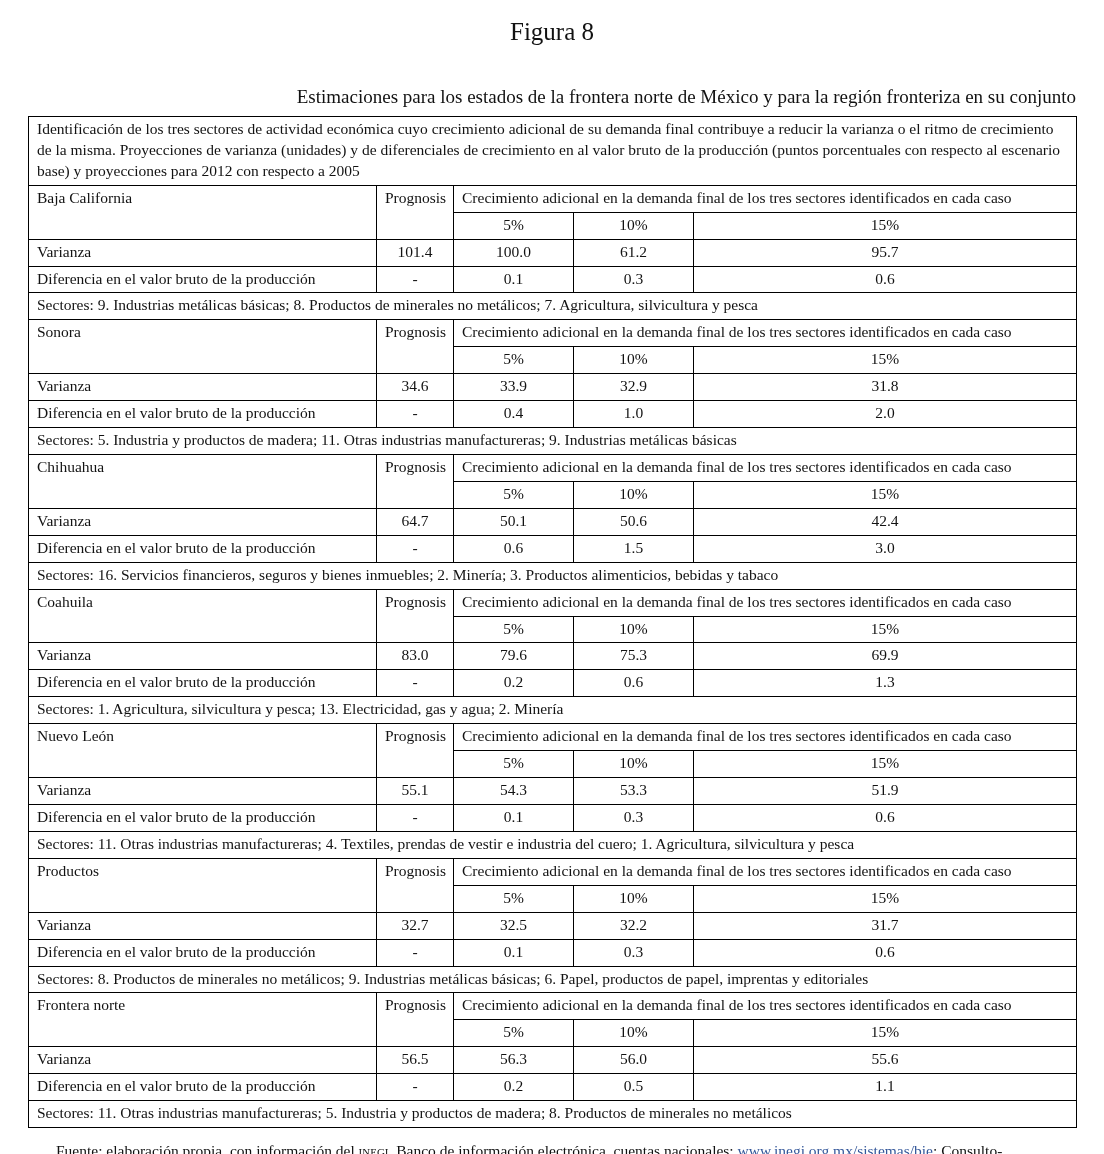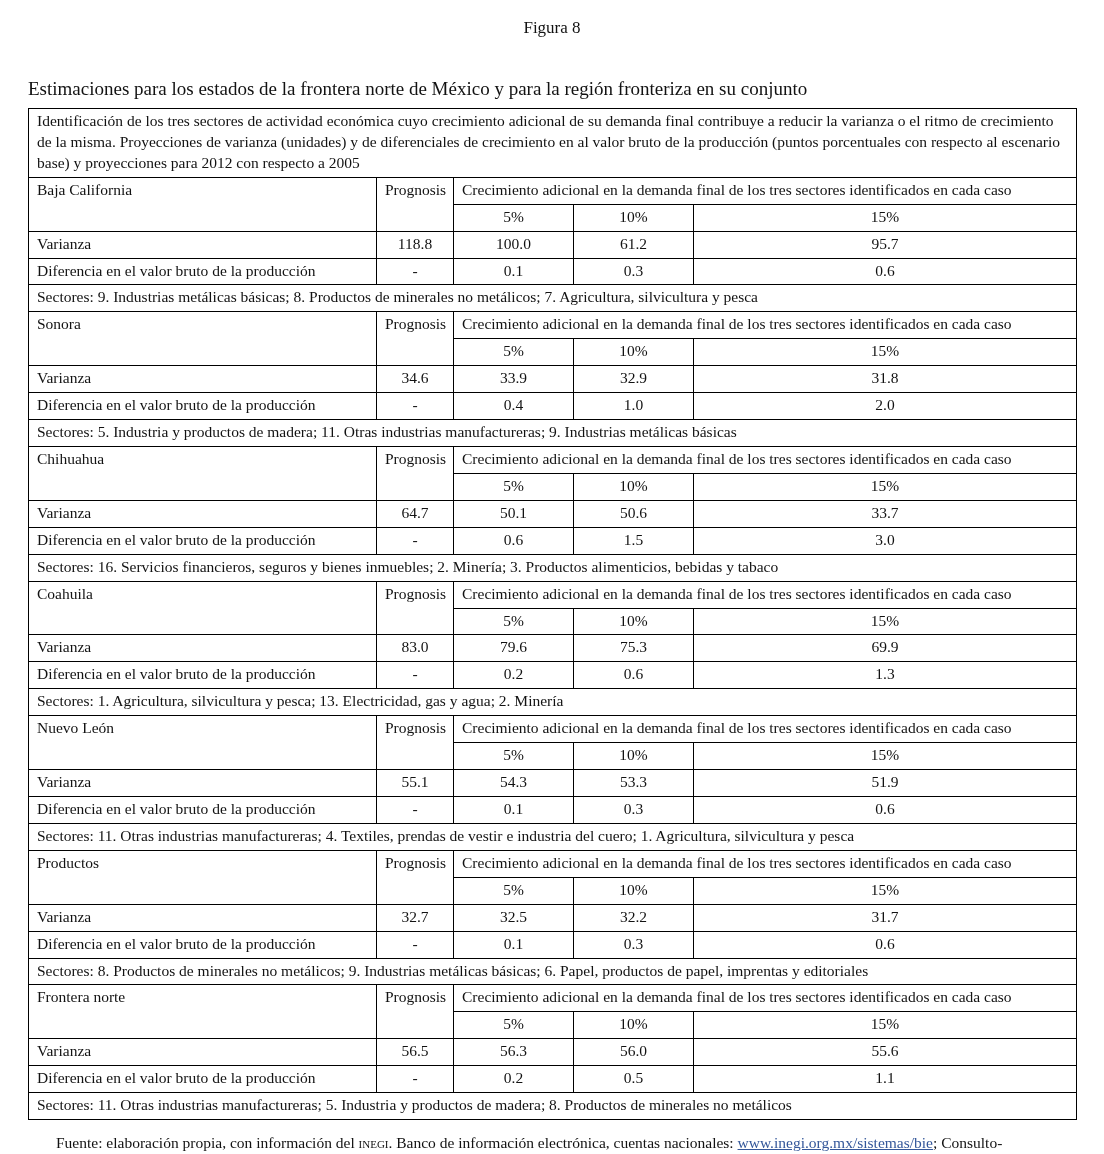--- a/index.html
+++ b/index.html
@@ -1,19 +1,19 @@
 <!DOCTYPE html>
 <html><head>
 <meta charset="utf-8">
 <style>
   html,body { margin:0; padding:0; background:#ffffff; }
   body { font-family:"Liberation Serif","DejaVu Serif",serif; color:#121212; }
   .page { width:1104px; min-height:1154px; box-sizing:border-box; padding:10px 28px 24px 28px; }
-  .fig-label { text-align:center; font-size:17px; margin:8px 0 0 0; font-weight:normal; }
-  .subtitle { text-align:left; font-size:19px; margin:40px 0 8px 0; font-weight:normal; }
+  .fig-label { text-align:center; font-size:25px; margin:8px 0 0 0; font-weight:normal; }
+  .subtitle { text-align:right; font-size:19px; margin:40px 0 8px 0; font-weight:normal; }
   table.main { border-collapse:collapse; width:1048px; margin:0 auto; font-size:15.5px; table-layout:fixed; }
   table.main td { border:1px solid #000; padding:2px 8px 3px 8px; vertical-align:top; line-height:1.35; overflow:hidden; }
   td.desc { padding:4px 9px 6px 9px; line-height:1.5; }
   td.ctr { text-align:center; }
   td.region, td.prog { vertical-align:top;margin-top:28px; }
   .footer { width:1048px; margin:12px auto 0 auto; font-size:15.5px; line-height:1.4; text-indent:28px; }
   .sc { font-variant:small-caps; }
   a.src-link { color:#34579a; text-decoration:underline; cursor:pointer; }
 </style>
 </head>
@@ -41,21 +41,21 @@
         <td class="prog" rowspan="2">Prognosis</td>
         <td colspan="3">Crecimiento adicional en la demanda final de los tres sectores identificados en cada caso</td>
       </tr>
       <tr>
         <td class="ctr">5%</td>
         <td class="ctr">10%</td>
         <td class="ctr">15%</td>
       </tr>
       <tr>
         <td>Varianza</td>
-        <td class="ctr">118.8</td>
+        <td class="ctr">101.4</td>
         <td class="ctr">100.0</td>
         <td class="ctr">61.2</td>
         <td class="ctr">95.7</td>
       </tr>
       <tr>
         <td>Diferencia en el valor bruto de la producción</td>
         <td class="ctr">-</td>
         <td class="ctr">0.1</td>
         <td class="ctr">0.3</td>
         <td class="ctr">0.6</td>
@@ -100,21 +100,21 @@
       <tr>
         <td class="ctr">5%</td>
         <td class="ctr">10%</td>
         <td class="ctr">15%</td>
       </tr>
       <tr>
         <td>Varianza</td>
         <td class="ctr">64.7</td>
         <td class="ctr">50.1</td>
         <td class="ctr">50.6</td>
-        <td class="ctr">33.7</td>
+        <td class="ctr">42.4</td>
       </tr>
       <tr>
         <td>Diferencia en el valor bruto de la producción</td>
         <td class="ctr">-</td>
         <td class="ctr">0.6</td>
         <td class="ctr">1.5</td>
         <td class="ctr">3.0</td>
       </tr>
       <tr>
         <td colspan="5">Sectores: 16. Servicios financieros, seguros y bienes inmuebles; 2. Minería; 3. Productos alimenticios, bebidas y tabaco</td>

